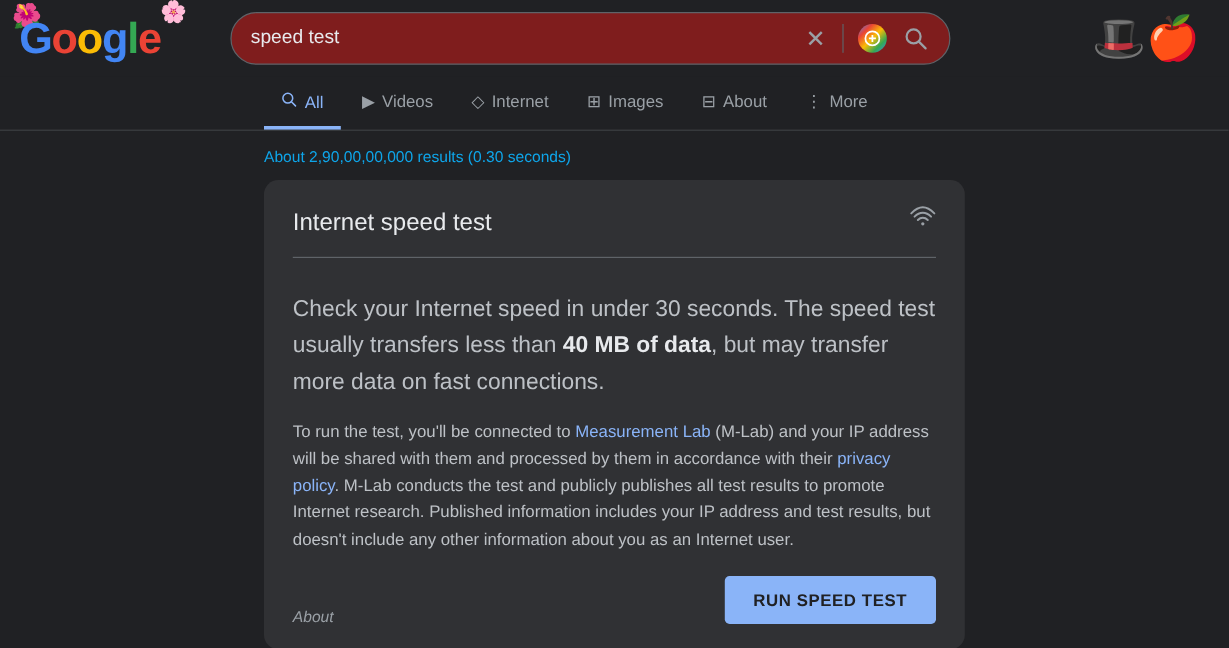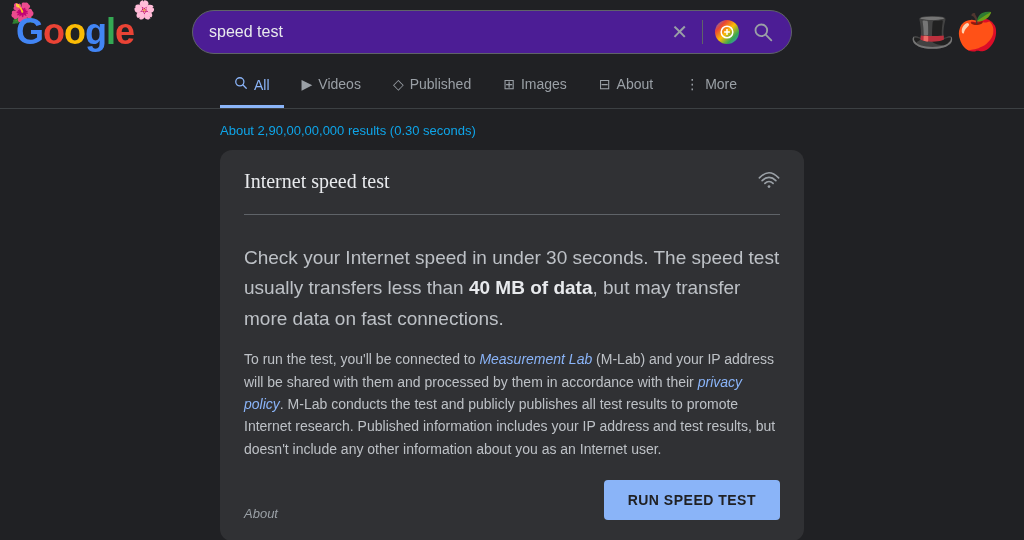--- a/index.html
+++ b/index.html
@@ -41,21 +41,21 @@
     .logo-g2 { color: #4285f4; }
     .logo-l { color: #34a853; }
     .logo-e { color: #ea4335; }
 
     
     .search-box-container {
       flex: 1;
       max-width: 600px;
       display: flex;
       align-items: center;
-      background: #4c1d95;
+      background: #7f1d1d;
       border-radius: 24px;
       padding: 0 16px;
       height: 44px;
       border: 1px solid #5f6368;
       gap: 8px;
     }
 
     .search-input {
       flex: 1;
       background: transparent;
@@ -165,24 +165,23 @@
     
     .speed-test-card {
       background: #303134;
       border-radius: 12px;
       padding: 20px 24px;
       max-width: 680px;
     }
 
     .card-header {
       display: flex;
-      align-items: flex-start;
+      align-items: flex-end;
       justify-content: space-between;
       margin-bottom: 16px;
-      font-family: Liberation Serif, serif;
     }
 
     .card-title {
       font-size: 20px;
       color: #e8eaed;
       font-weight: 400;
     }
 
     .wifi-icon {
       font-size: 22px;
@@ -209,21 +208,20 @@
 
     .card-note {
       font-size: 14px;
       color: #bdc1c6;
       line-height: 1.6;
     }
 
     .card-note a {
       color: #8ab4f8;
       text-decoration: none;
-      font-style: italic;
     }
 
     .card-footer {
       display: flex;
       align-items: center;
       justify-content: space-between;
       margin-top: 18px;
     }
 
     .about-text {
@@ -296,21 +294,21 @@
     <span>All</span>
   </a>
 
   <a class="nav-tab">
     <span class="tab-icon">▶</span>
     <span>Videos</span>
   </a>
 
   <a class="nav-tab">
     <span class="tab-icon">◇</span>
-    <span>Published</span>
+    <span>Internet</span>
   </a>
 
   <a class="nav-tab">
     <span class="tab-icon">⊞</span>
     <span>Images</span>
   </a>
 
   <a class="nav-tab">
     <span class="tab-icon">⊟</span>
     <span>About</span>

